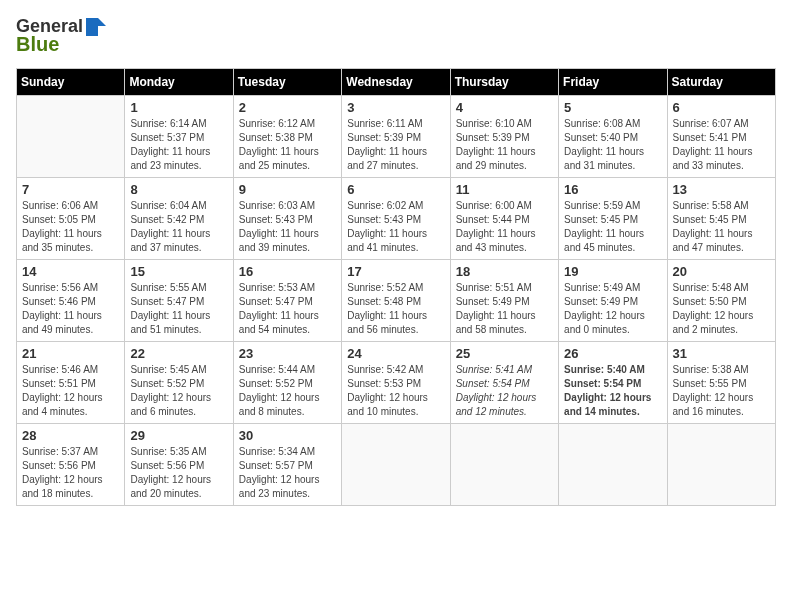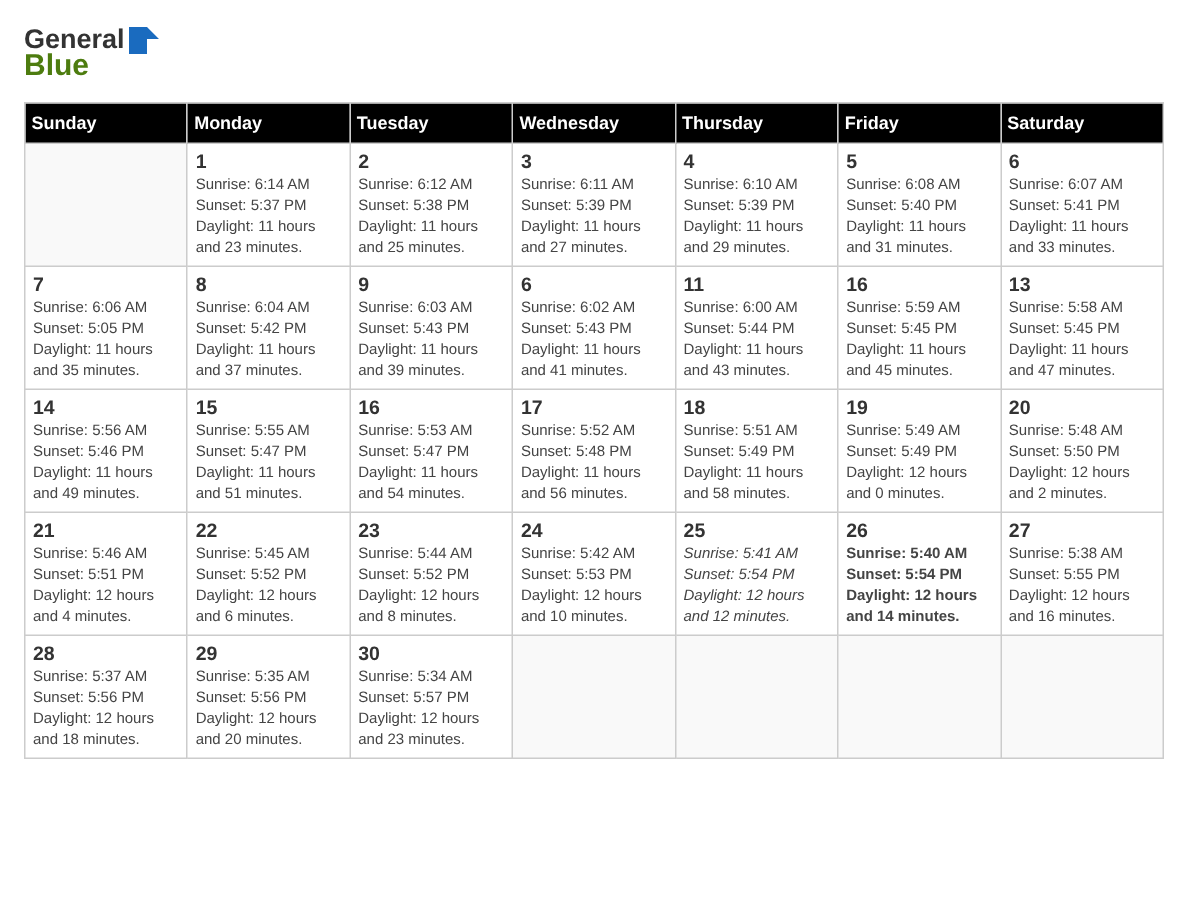--- a/index.html
+++ b/index.html
@@ -283,21 +283,21 @@
 and 12 minutes.</div>
         </td>
         <td>
           <div class="day-number">26</div>
           <div class="day-info" style="white-space: pre-line; font-weight: bold;">Sunrise: 5:40 AM
 Sunset: 5:54 PM
 Daylight: 12 hours
 and 14 minutes.</div>
         </td>
         <td>
-          <div class="day-number">27</div>
+          <div class="day-number">31</div>
           <div class="day-info" style="white-space: pre-line;">Sunrise: 5:38 AM
 Sunset: 5:55 PM
 Daylight: 12 hours
 and 16 minutes.</div>
         </td>
       </tr>
       <tr>
         <td>
           <div class="day-number">28</div>
           <div class="day-info" style="white-space: pre-line;">Sunrise: 5:37 AM

